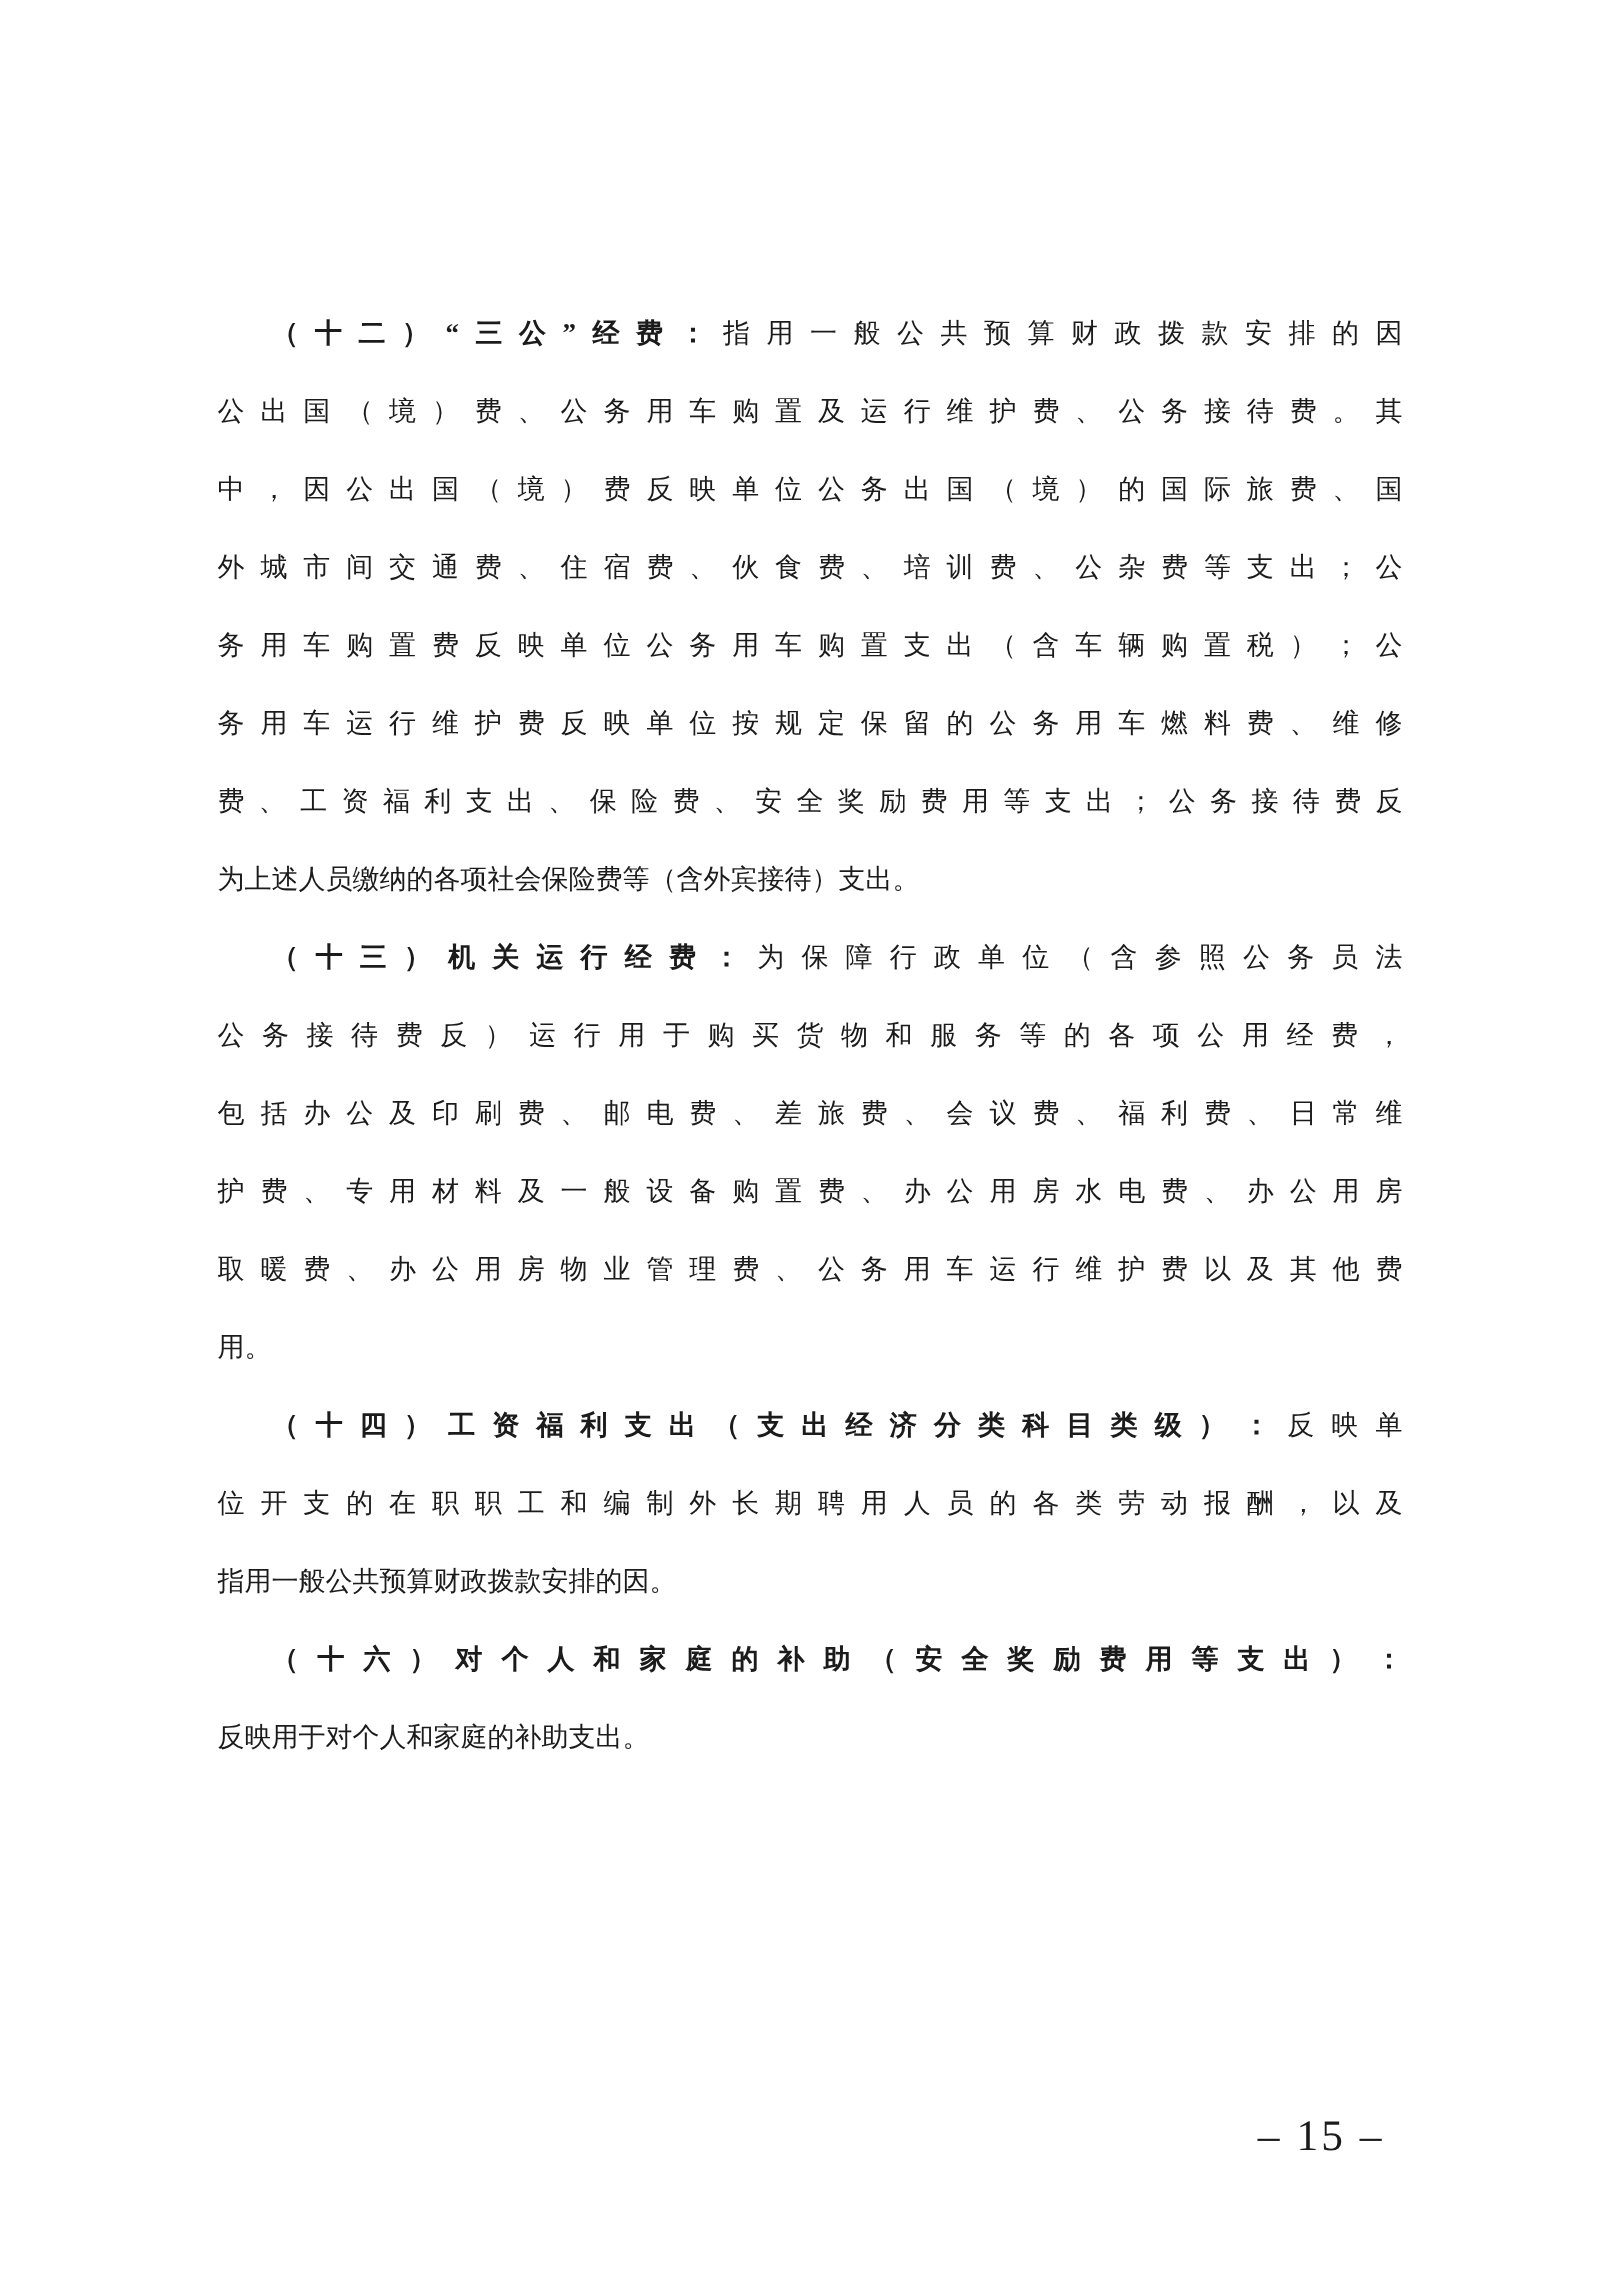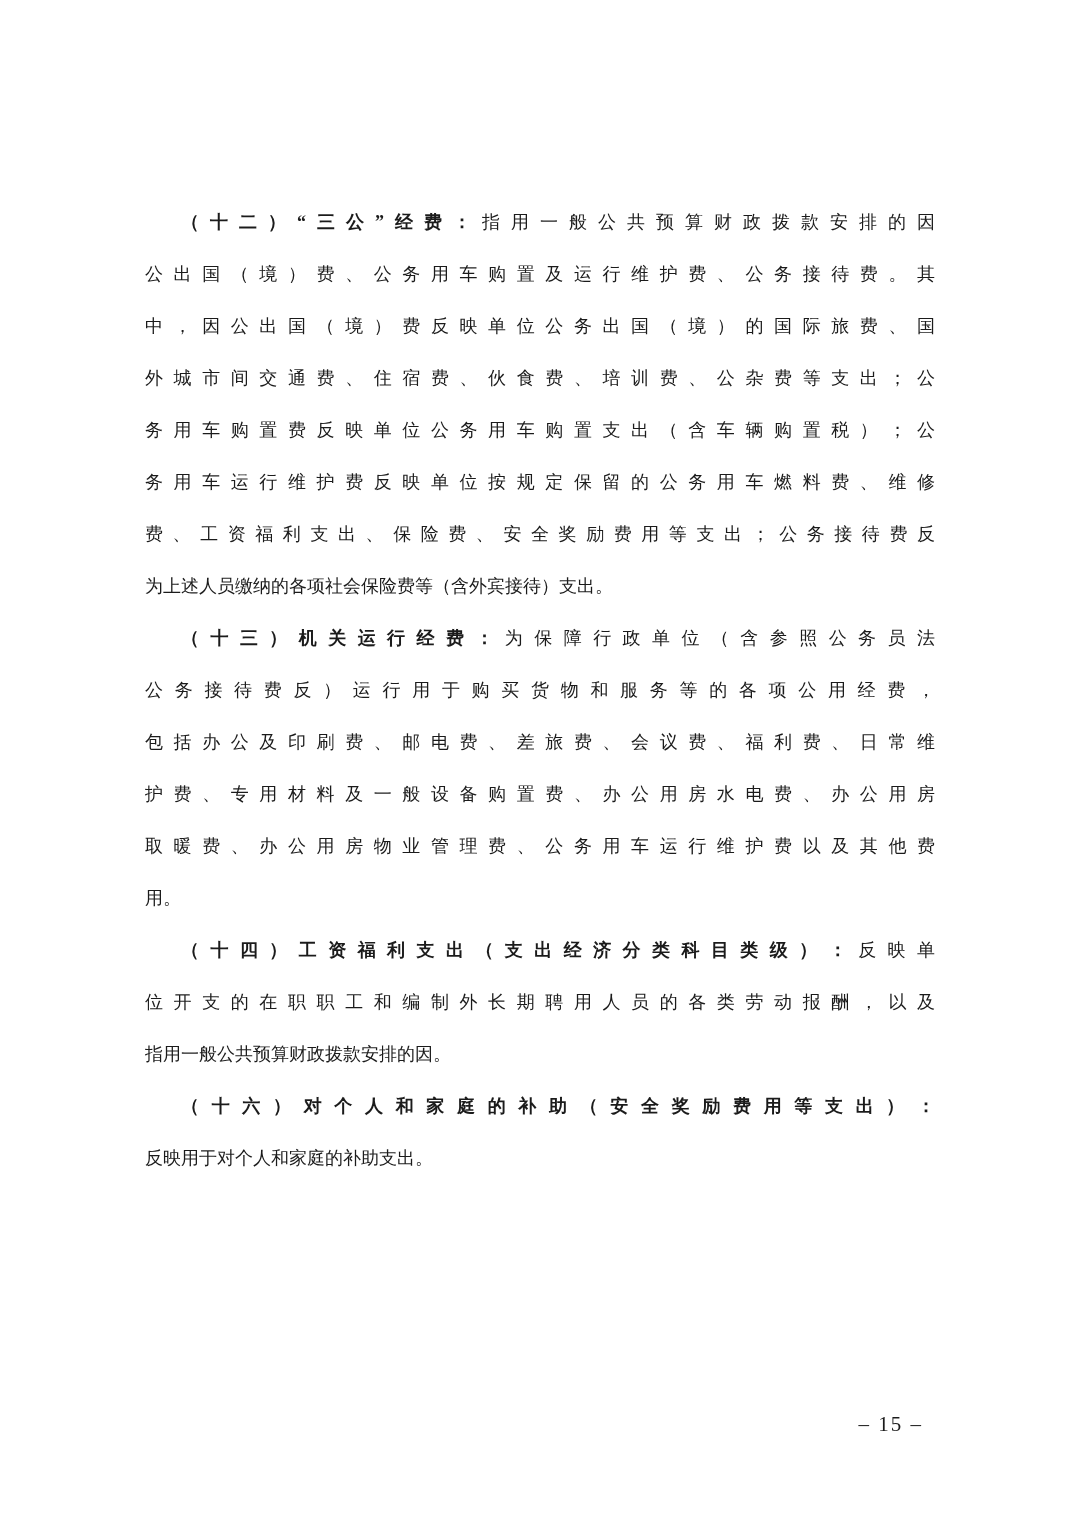--- a/index.html
+++ b/index.html
@@ -26,21 +26,21 @@
     text-align: justify;
     text-align-last: justify;
     overflow: hidden;
   }
   .line.first { text-indent: 2em; }
   .line.end { text-align-last: left; }
   .head { font-weight: 700; }
   .page-number {
     position: absolute;
     top: 1406px; right: 152px;
-    font-size: 21px;
+    font-size: 29px;
     line-height: 36px;
     color: #1b1b1b;
     letter-spacing: 2px;
   }
 </style>
 </head>
 <body>
 
 <div class="page">
 

